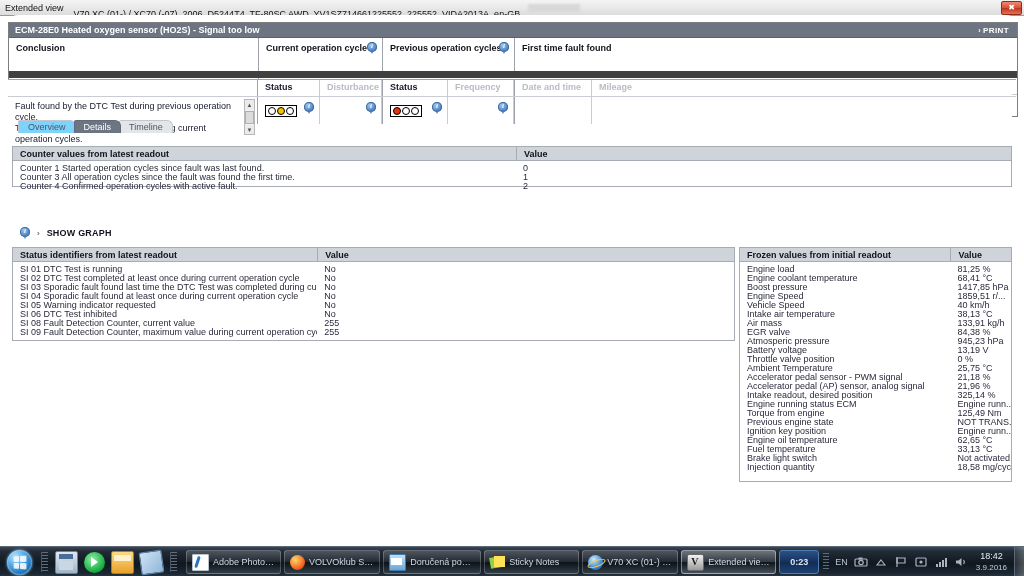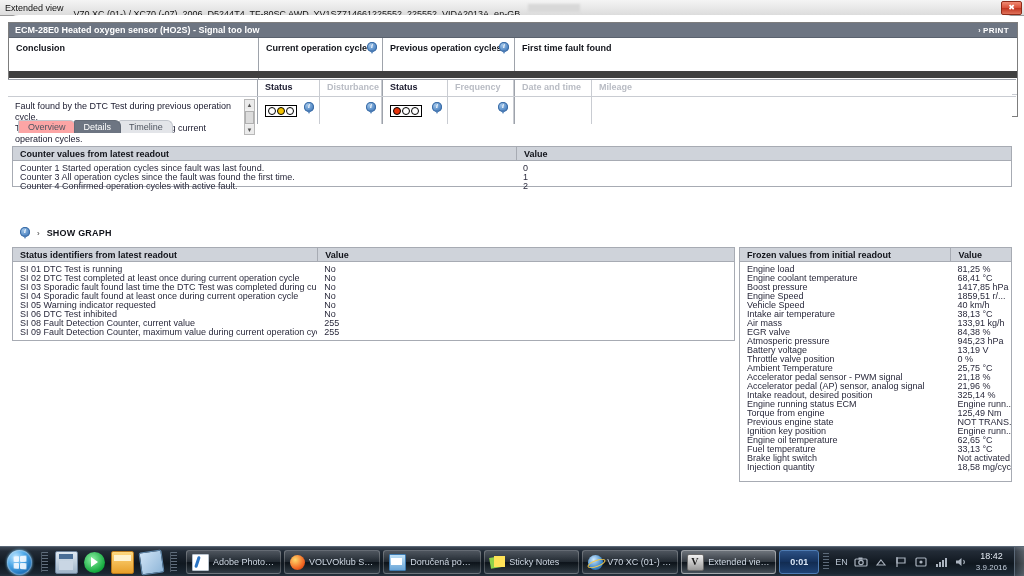--- a/index.html
+++ b/index.html
@@ -151,21 +151,21 @@
     height:13px;padding:0 9px;box-sizing:border-box;
     display:flex;align-items:center;font-size:9px;
     background:#e3e5e9;color:#4f5560;
     border:1px solid #c2c6cd;border-bottom:none;
     border-radius:2px 6px 0 0;margin-right:-2px;
   }
   .tab.active{
     background:#6d7582;color:#fff;font-weight:normal;border-color:#626a76;
     position:relative;z-index:3;
   }
-  .tab.first{background:#fca5a5;justify-content:flex-end;}
+  .tab.first{background:#7dd3fc;justify-content:flex-end;}
 
   
   .tbl{border:1px solid #a7abb3;background:#fff;box-sizing:border-box;}
   .tbl-head{
     display:flex;height:13px;background:#cfd3da;
     border-bottom:1px solid #a7abb3;align-items:center;
   }
   .tbl-head .th{
     font-weight:bold;font-size:9px;color:#11131a;padding-left:7px;box-sizing:border-box;
   }
@@ -640,21 +640,21 @@
       </span>
       <span class="tl2">V70 XC (01-) / X...</span>
     </div>
     <div class="taskbtn" style="background:linear-gradient(to bottom,rgba(255,255,255,.34),rgba(255,255,255,.14) 48%,rgba(0,0,0,.10) 52%,rgba(255,255,255,.20));border-color:rgba(255,255,255,.42);">
       <span class="ti" style="background:linear-gradient(to bottom,#f2f2f2,#9a9a9a);border:1px solid #6a6a6a;border-radius:2px;">
         <span style="position:absolute;left:3px;top:1px;color:#1a1a1a;font-size:10px;font-weight:bold;line-height:12px;font-family:'Liberation Serif',serif;">V</span>
       </span>
       <span class="tl2">Extended view ...</span>
     </div>
     <div class="taskbtn timer">
-      <span>0:01</span>
+      <span>0:23</span>
     </div>
   </div>
 
   <div class="tray">
     <span class="tgrip"></span>
     <span>EN</span>
     <span class="ticon">
       <svg width="14" height="14" viewBox="0 0 14 14">
           <rect x="1" y="4" width="12" height="7" rx="1" fill="none" stroke="#c6cfdb" stroke-width="1.2"></rect>
           <circle cx="7" cy="7.5" r="2.2" fill="none" stroke="#c6cfdb" stroke-width="1.2"></circle>

